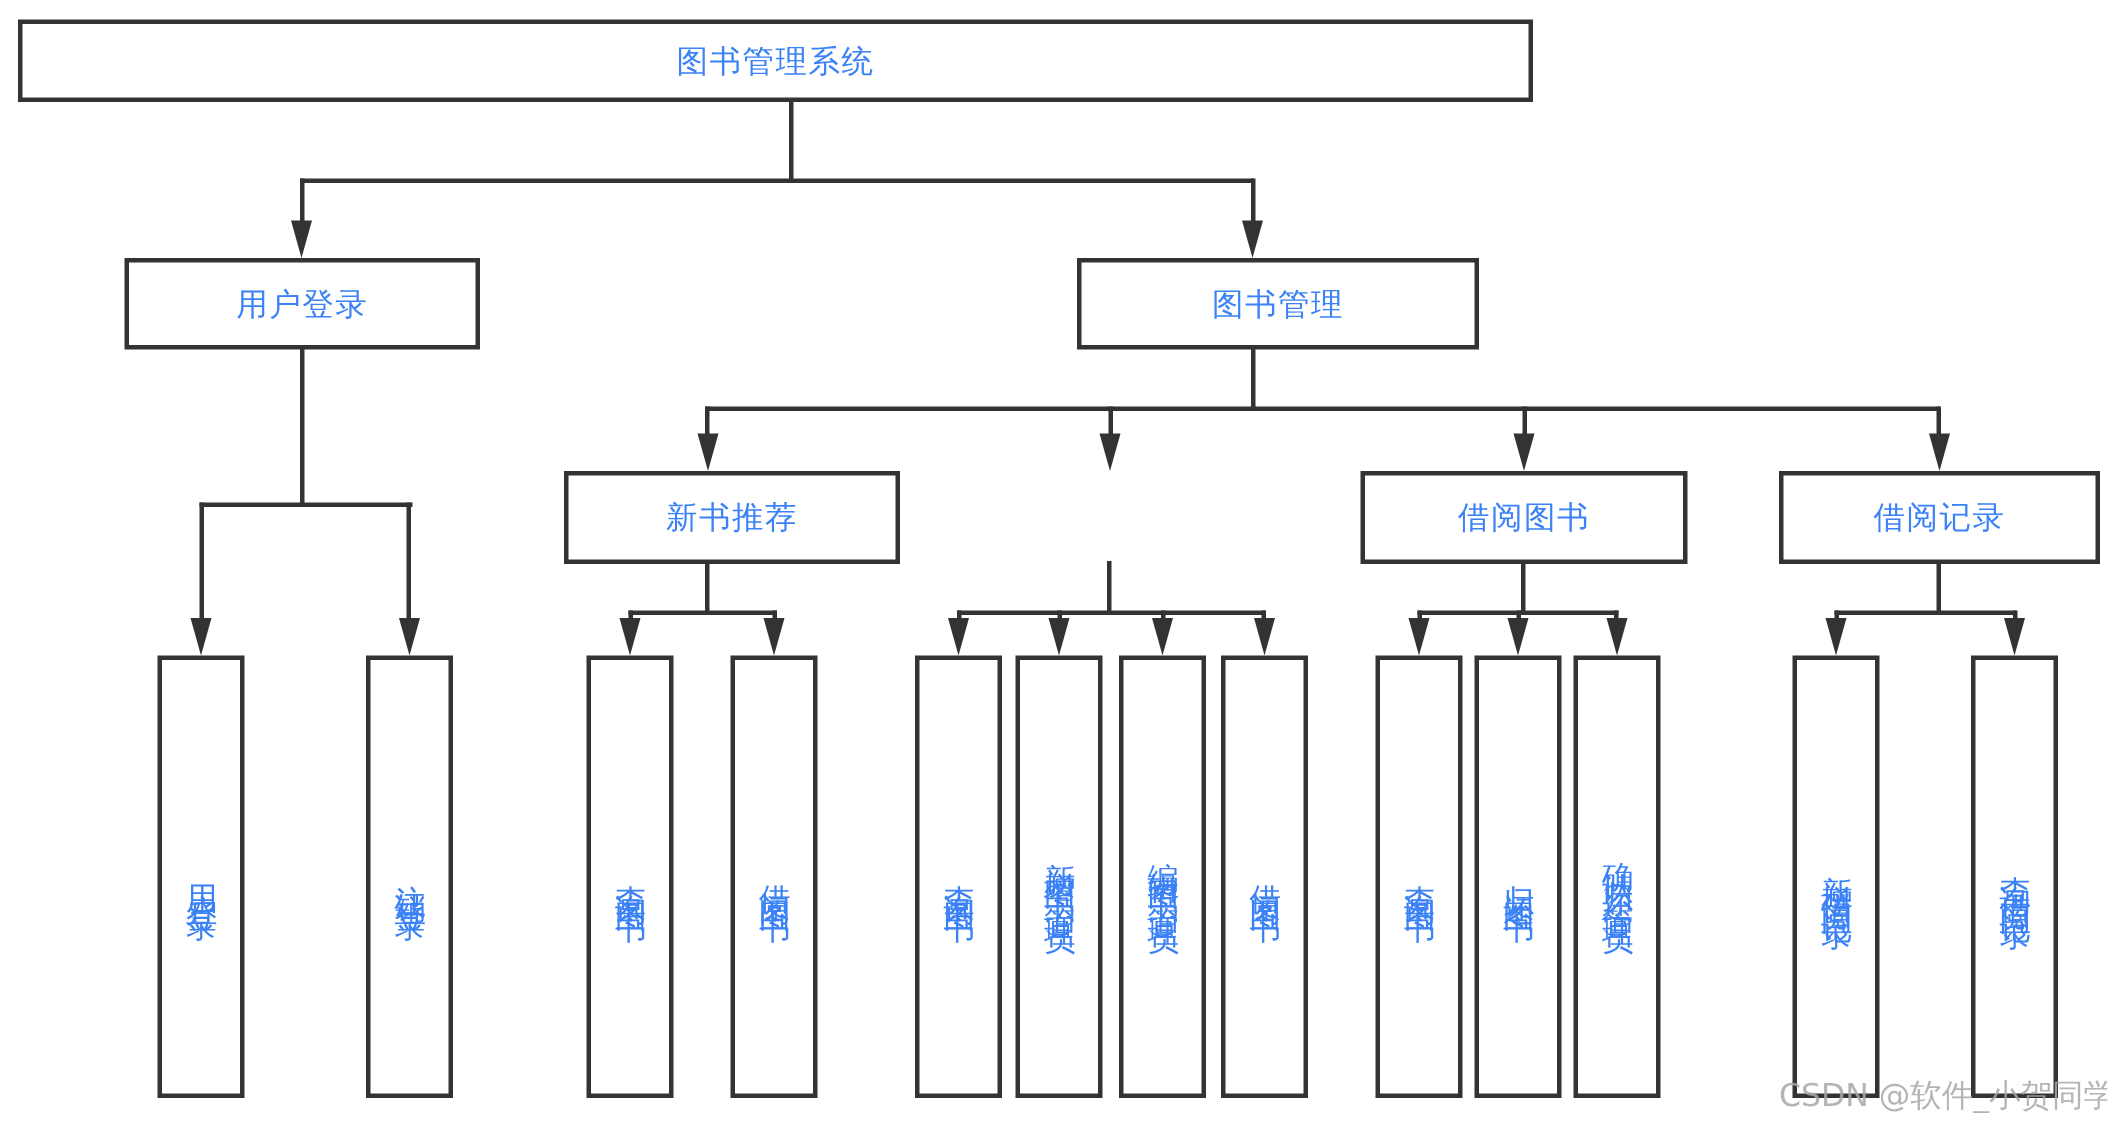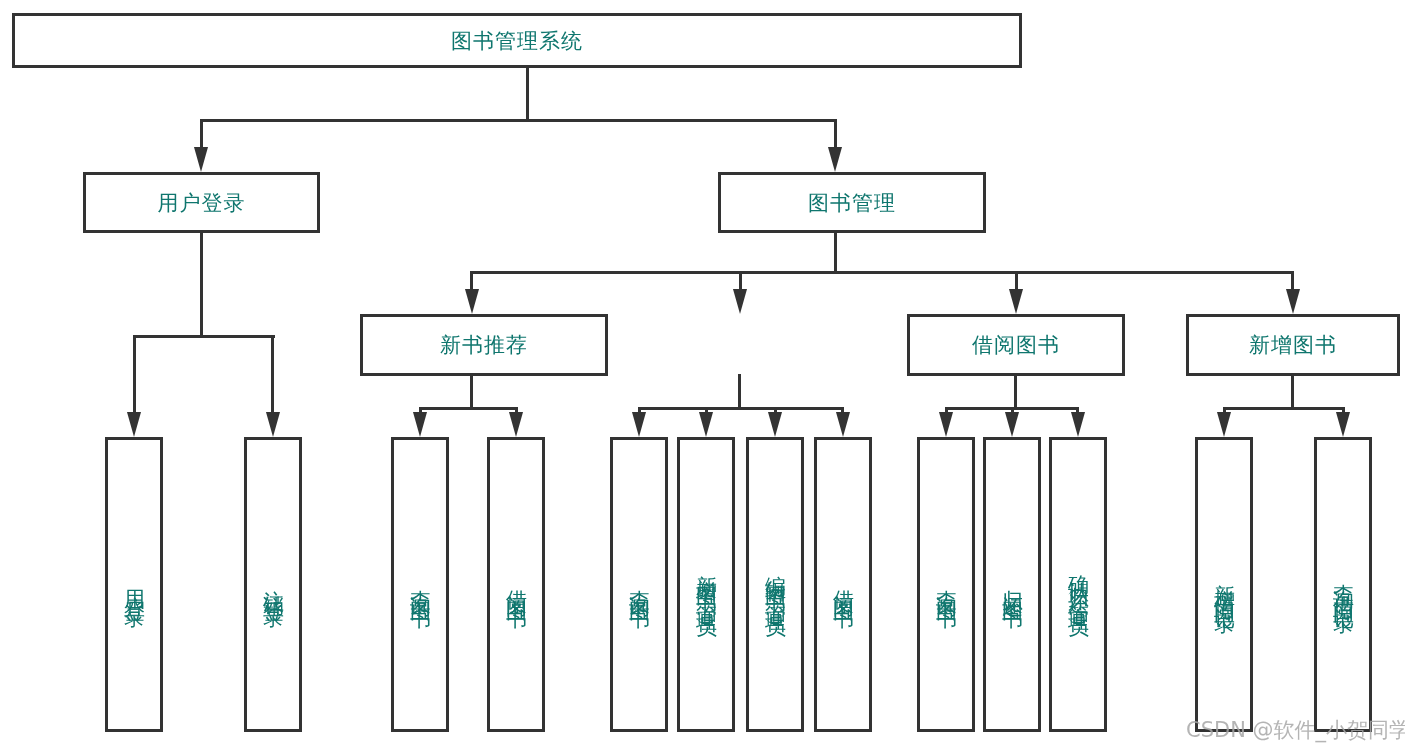--- a/index.html
+++ b/index.html
@@ -18,21 +18,21 @@
   }
   .box {
     position: absolute;
     box-sizing: border-box;
     border: 3px solid #333333;
     background: #ffffff;
     display: flex;
     align-items: center;
     justify-content: center;
     font-size: 21px;
-    color: #0f766e;
+    color: #3b82f6;
     letter-spacing: 1px;
     text-align: center;
   }
   .vbox {
     writing-mode: vertical-rl;
     letter-spacing: 6px;
     line-height: 1;
     font-size: 21px;
   }
   .line {
@@ -88,23 +88,23 @@
   <div class="line" style="left:470px; top:271px; width:823px; height:3px;"></div>
   <div class="line" style="left:470px; top:271px; width:3px; height:20px;"></div>
   <div class="arrow" style="left:465px; top:289px;"></div>
   <div class="line" style="left:739px; top:271px; width:3px; height:20px;"></div>
   <div class="arrow" style="left:733px; top:289px;"></div>
   <div class="line" style="left:1015px; top:271px; width:3px; height:20px;"></div>
   <div class="arrow" style="left:1009px; top:289px;"></div>
   <div class="line" style="left:1291px; top:271px; width:3px; height:20px;"></div>
   <div class="arrow" style="left:1286px; top:289px;"></div>
 
-  <div class="box" style="left:360px; top:314px; width:248px; height:62px;">新书推荐</div>
+  <div class="box" style="left:376px; top:314px; width:224px; height:62px;">新书推荐</div>
   <div class="box" style="left:907px; top:314px; width:218px; height:62px;">借阅图书</div>
-  <div class="box" style="left:1186px; top:314px; width:214px; height:62px;">新增图书</div>
+  <div class="box" style="left:1186px; top:314px; width:214px; height:62px;">借阅记录</div>
 
   <div class="line" style="left:470px; top:374px; width:3px; height:35px;"></div>
   <div class="line" style="left:419px; top:407px; width:99px; height:3px;"></div>
   <div class="line" style="left:419px; top:407px; width:3px; height:8px;"></div>
   <div class="arrow" style="left:413px; top:412px;"></div>
   <div class="line" style="left:515px; top:407px; width:3px; height:8px;"></div>
   <div class="arrow" style="left:509px; top:412px;"></div>
 
   <div class="line" style="left:738px; top:374px; width:3px; height:35px;"></div>
   <div class="line" style="left:638px; top:407px; width:206px; height:3px;"></div>

